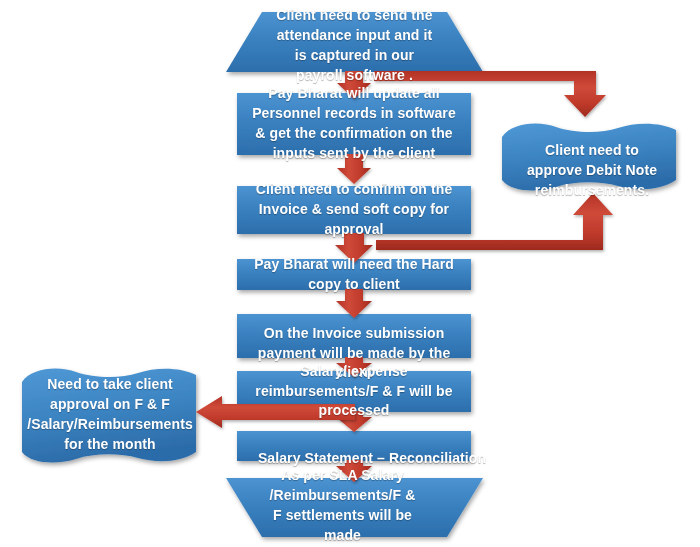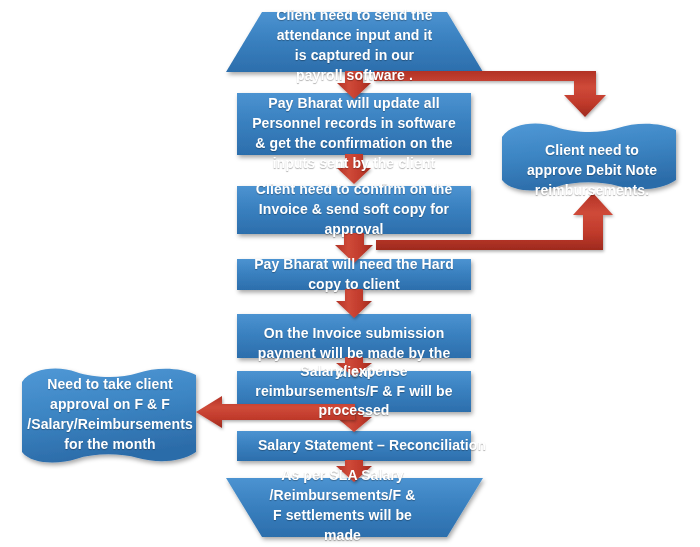--- a/index.html
+++ b/index.html
@@ -128,29 +128,29 @@
 
   <path d="M 374,71 L 596,71 L 596,95 L 606,95 L 585,117 L 564,95 L 574,95 L 574,81 L 374,81 Z" fill="url(#redGradH)" filter="url(#softShadowSm)"></path>
 
   <path d="M 376,240 L 583,240 L 583,215 L 573,215 L 593,193 L 613,215 L 603,215 L 603,250 L 376,250 Z" fill="url(#redGradH)" filter="url(#softShadowSm)"></path>
 
   <path d="M 355,404 L 355,420 L 222,420 L 222,428 L 196,412 L 222,396 L 222,404 Z" fill="url(#redGradH)" filter="url(#softShadowSm)"></path>
 </svg>
 
 <div class="node-text" style="left:262px; top:22px; width:185px; height:48px;">Client need to send the attendance input and it is captured in our payroll software .</div>
 
-<div class="node-text" style="left:237px; top:103px; width:234px; height:62px;">Pay Bharat will update all Personnel records in software &amp; get the confirmation on the inputs sent by the client</div>
+<div class="node-text" style="left:237px; top:93px; width:234px; height:62px;">Pay Bharat will update all Personnel records in software &amp; get the confirmation on the inputs sent by the client</div>
 
 <div class="node-text" style="left:237px; top:186px; width:234px; height:48px;">Client need to confirm on the Invoice  &amp; send soft copy for approval</div>
 
 <div class="node-text" style="left:237px; top:259px; width:234px; height:31px;">Pay Bharat will need the Hard copy to client</div>
 
 <div class="node-text" style="left:237px; top:328px; width:234px; height:51px;">On the Invoice submission payment will be made by the client</div>
 
 <div class="node-text" style="left:237px; top:371px; width:234px; height:41px;">Salary/ expense reimbursements/F &amp; F will be processed</div>
 
-<div class="node-text" style="left:237px; top:431px; width:270px; height:30px;">Salary Statement – Reconciliation</div>
+<div class="node-text" style="left:237px; top:444px; width:270px; height:30px;">Salary Statement – Reconciliation</div>
 
 <div class="node-text" style="left:256px; top:481px; width:173px; height:50px;">As per SLA  Salary /Reimbursements/F &amp; F settlements will  be made</div>
 
 <div class="node-text" style="left:508px; top:150px; width:168px; height:42px;">Client need to approve  Debit Note  reimbursements.</div>
 
 <div class="node-text" style="left:24px; top:385px; width:172px; height:60px;">Need to take client approval on F &amp; F /Salary/Reimbursements for the month</div>
 
 </body></html>

